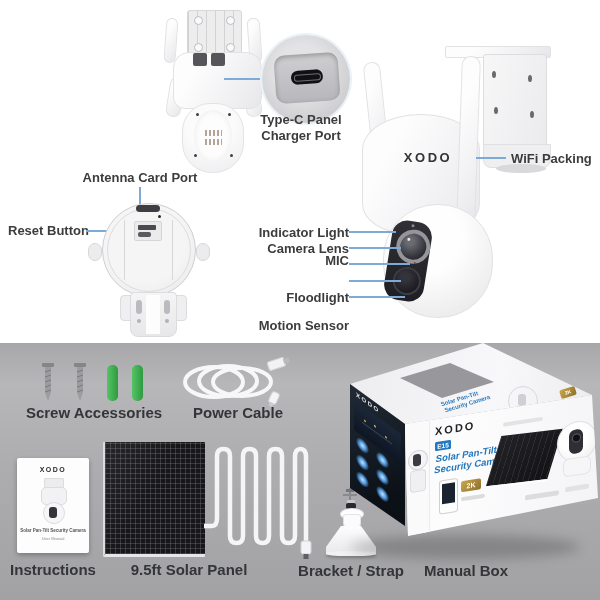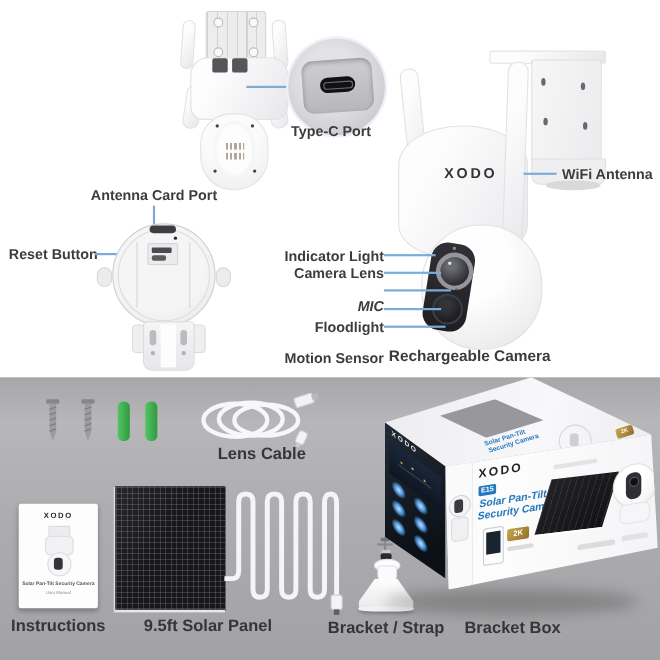--- a/index.html
+++ b/index.html
@@ -70,21 +70,22 @@
        background:radial-gradient(circle at 45% 40%,#e3e3e5 35%,#c7c7ca 85%,#bebec1);
        box-shadow:0 0 0 2px #eaf1f8;">
     <div class="abs" style="left:13px;top:19px;width:64px;height:48px;border-radius:10px;transform:rotate(-4deg);
          background:linear-gradient(180deg,#cfcfd2,#b7b7bb);box-shadow:inset 0 2px 5px rgba(0,0,0,.28);">
       <div class="abs" style="left:16px;top:16px;width:32px;height:14px;border-radius:7px;background:#111114;">
         <div class="abs" style="left:3px;top:4px;width:25px;height:5px;border-radius:3px;border:1px solid #6d6d72;"></div>
       </div>
     </div>
   </div>
   <div class="lbl ctr" style="left:246px;top:112px;width:110px;line-height:16px;">
-    <div>Type-C Port</div>
+    <div>Type-C Panel</div>
+    <div>Charger Port</div>
   </div>
 
   <div class="abs" style="left:356px;top:48px;width:220px;height:280px;">
     <div class="abs white-part" style="left:89px;top:-2px;width:104px;height:10px;border-radius:2px;"></div>
     <div class="abs" style="left:127px;top:6px;width:62px;height:92px;background:linear-gradient(105deg,#f7f7f8,#ebebed);border:1px solid #dddddf;border-radius:3px;">
       <div class="abs" style="left:8px;top:16px;width:4px;height:7px;border-radius:50%;background:#6a6a6e;"></div>
       <div class="abs" style="left:44px;top:20px;width:4px;height:7px;border-radius:50%;background:#6a6a6e;"></div>
       <div class="abs" style="left:10px;top:52px;width:4px;height:7px;border-radius:50%;background:#6a6a6e;"></div>
       <div class="abs" style="left:46px;top:56px;width:4px;height:7px;border-radius:50%;background:#6a6a6e;"></div>
     </div>
@@ -108,21 +109,21 @@
           <div class="abs" style="left:6px;top:5px;width:3px;height:3px;border-radius:50%;background:#e9e9ee;"></div>
         </div>
         <div class="abs" style="left:26px;top:40px;width:2px;height:2px;border-radius:50%;background:#55555c;"></div>
         <div class="abs" style="left:8px;top:46px;width:24px;height:24px;border-radius:50%;border:2px solid #3c3c44;
              background:radial-gradient(circle at 40% 35%,#33333a 20%,#1a1a1f 75%);"></div>
       </div>
     </div>
   </div>
 
   <div class="line hline" style="left:476px;top:157px;width:30px;"></div>
-  <div class="lbl" style="left:511px;top:151px;">WiFi Antenna</div>
+  <div class="lbl" style="left:511px;top:151px;">WiFi Packing</div>
 
   <div class="lbl ctr" style="left:60px;top:170px;width:160px;">Antenna Card Port</div>
   <div class="line vline" style="left:139px;top:187px;height:41px;"></div>
   <div class="lbl" style="left:8px;top:223px;">Reset Button</div>
   <div class="line hline" style="left:86px;top:230px;width:51px;"></div>
 
   <div class="abs" style="left:90px;top:195px;width:120px;height:145px;">
     <div class="abs" style="left:-2px;top:48px;width:12px;height:16px;border-radius:8px;background:#ececee;border:1px solid #d8d8da;"></div>
     <div class="abs" style="left:106px;top:48px;width:12px;height:16px;border-radius:8px;background:#ececee;border:1px solid #d8d8da;"></div>
     <div class="abs" style="left:12px;top:8px;width:92px;height:92px;border-radius:50%;
@@ -145,27 +146,26 @@
       <div class="abs" style="left:33px;top:7px;width:6px;height:14px;background:#babac0;border-radius:3px;"></div>
       <div class="abs" style="left:6px;top:26px;width:4px;height:4px;border-radius:50%;background:#b2b2b8;"></div>
       <div class="abs" style="left:34px;top:26px;width:4px;height:4px;border-radius:50%;background:#b2b2b8;"></div>
     </div>
   </div>
 
   <div class="lbl rt" style="right:251px;top:225px;">Indicator Light</div>
   <div class="line hline" style="left:349px;top:231px;width:47px;"></div>
   <div class="lbl rt" style="right:251px;top:241px;">Camera Lens</div>
   <div class="line hline" style="left:349px;top:247px;width:52px;"></div>
-  <div class="lbl rt" style="right:251px;top:271px;font-style:italic;">MIC</div>
+  <div class="lbl rt" style="right:251px;top:253px;">MIC</div>
   <div class="line hline" style="left:349px;top:263px;width:61px;"></div>
   <div class="lbl rt" style="right:251px;top:278px;margin-top:40px;">Motion Sensor</div>
   <div class="line hline" style="left:349px;top:280px;width:52px;"></div>
   <div class="lbl rt" style="right:251px;top:290px;">Floodlight</div>
   <div class="line hline" style="left:349px;top:296px;width:56px;"></div>
-  <div class="lbl ctr" style="left:347px;top:315px;width:160px;font-size:14px;">Rechargeable Camera</div>
 
   <div id="gray">
 
     <svg class="abs" style="left:38px;top:19px;" width="110" height="42" viewBox="0 0 110 42">
       <defs>
         <linearGradient id="gg" x1="0" y1="0" x2="1" y2="0">
           <stop offset="0" stop-color="#55c465"></stop>
             <stop offset="1" stop-color="#2e9a40"></stop>
         </linearGradient>
       </defs>
@@ -187,37 +187,38 @@
             <line x1="7" y1="10" x2="13" y2="8"></line>
             <line x1="7" y1="15" x2="13" y2="13"></line>
             <line x1="7" y1="20" x2="13" y2="18"></line>
             <line x1="7" y1="25" x2="13" y2="23"></line>
             <line x1="7" y1="30" x2="13" y2="28"></line>
           </g>
       </g>
       <rect x="69" y="3" width="11" height="36" rx="5" fill="url(#gg)"></rect>
       <rect x="94" y="3" width="11" height="36" rx="5" fill="url(#gg)"></rect>
     </svg>
+    <div class="lbl2" style="left:18px;top:61px;width:152px;">Screw Accessories</div>
 
     <svg class="abs" style="left:180px;top:13px;" width="115" height="52" viewBox="0 0 115 52">
       <g fill="none" stroke="#f7f7f9" stroke-width="4">
         <ellipse cx="34" cy="26" rx="29" ry="15"></ellipse>
         <ellipse cx="48" cy="25" rx="29" ry="15"></ellipse>
         <ellipse cx="62" cy="26" rx="29" ry="14"></ellipse>
       </g>
       <g transform="rotate(-18 98 8)">
         <rect x="88" y="3" width="17" height="9" rx="2" fill="#f2f2f4" stroke="#d4d4d6"></rect>
         <rect x="104" y="5" width="6" height="5" fill="#b9b9bd"></rect>
       </g>
       <g transform="rotate(24 94 42)">
         <rect x="90" y="36" width="8" height="12" rx="3" fill="#f4f4f6" stroke="#d4d4d6"></rect>
         <rect x="92" y="47" width="4" height="4" fill="#caccce"></rect>
       </g>
     </svg>
-    <div class="lbl2" style="left:177px;top:61px;width:122px;">Lens Cable</div>
+    <div class="lbl2" style="left:177px;top:61px;width:122px;">Power Cable</div>
 
     <div class="abs" style="left:17px;top:115px;width:72px;height:95px;background:#fdfdfe;border-radius:2px;box-shadow:0 2px 5px rgba(0,0,0,.28);">
       <div class="abs" style="left:0;top:8px;width:72px;text-align:center;font-weight:700;font-size:7px;letter-spacing:1.5px;color:#2a2a2e;">XODO</div>
       <div class="abs" style="left:27px;top:20px;width:18px;height:9px;background:#ececee;border:1px solid #ddddDF;border-radius:1px;"></div>
       <div class="abs" style="left:24px;top:29px;width:24px;height:16px;background:#f2f2f4;border:1px solid #dcdcde;border-radius:5px;"></div>
       <div class="abs" style="left:26px;top:44px;width:20px;height:20px;border-radius:50%;background:#f6f6f8;border:1px solid #dcdcde;">
         <div class="abs" style="left:5px;top:4px;width:8px;height:11px;border-radius:3px;background:#34343a;"></div>
       </div>
       <div class="abs" style="left:0;top:70px;width:72px;text-align:center;font-size:4.5px;font-weight:700;color:#55555a;">Solar Pan-Tilt Security Camera</div>
       <div class="abs" style="left:0;top:78px;width:72px;text-align:center;font-size:4px;color:#8a8a8e;">User Manual</div>
@@ -313,16 +314,16 @@
           <div class="abs" style="left:152px;top:24px;width:38px;height:38px;border-radius:50%;background:radial-gradient(circle at 40% 35%,#ffffff 40%,#ebebed);border:1px solid #e0e0e2;">
             <div class="abs" style="left:11px;top:7px;width:14px;height:24px;border-radius:6px;background:#2e2e34;"></div>
             <div class="abs" style="left:14px;top:11px;width:7px;height:7px;border-radius:50%;background:#101014;border:1px solid #5a5a60;"></div>
           </div>
           <div class="abs" style="left:158px;top:60px;width:26px;height:16px;border-radius:6px;background:#f6f6f8;border:1px solid #e4e4e6;"></div>
           <div class="abs" style="left:120px;top:90px;width:34px;height:5px;background:#dcdcde;border-radius:2px;"></div>
           <div class="abs" style="left:160px;top:88px;width:24px;height:5px;background:#e2e2e4;border-radius:2px;"></div>
         </div>
       </div>
     </div>
-    <div class="lbl2" style="left:406px;top:219px;width:120px;">Bracket Box</div>
+    <div class="lbl2" style="left:406px;top:219px;width:120px;">Manual Box</div>
 
   </div>
 </div>
 
 </body></html>

